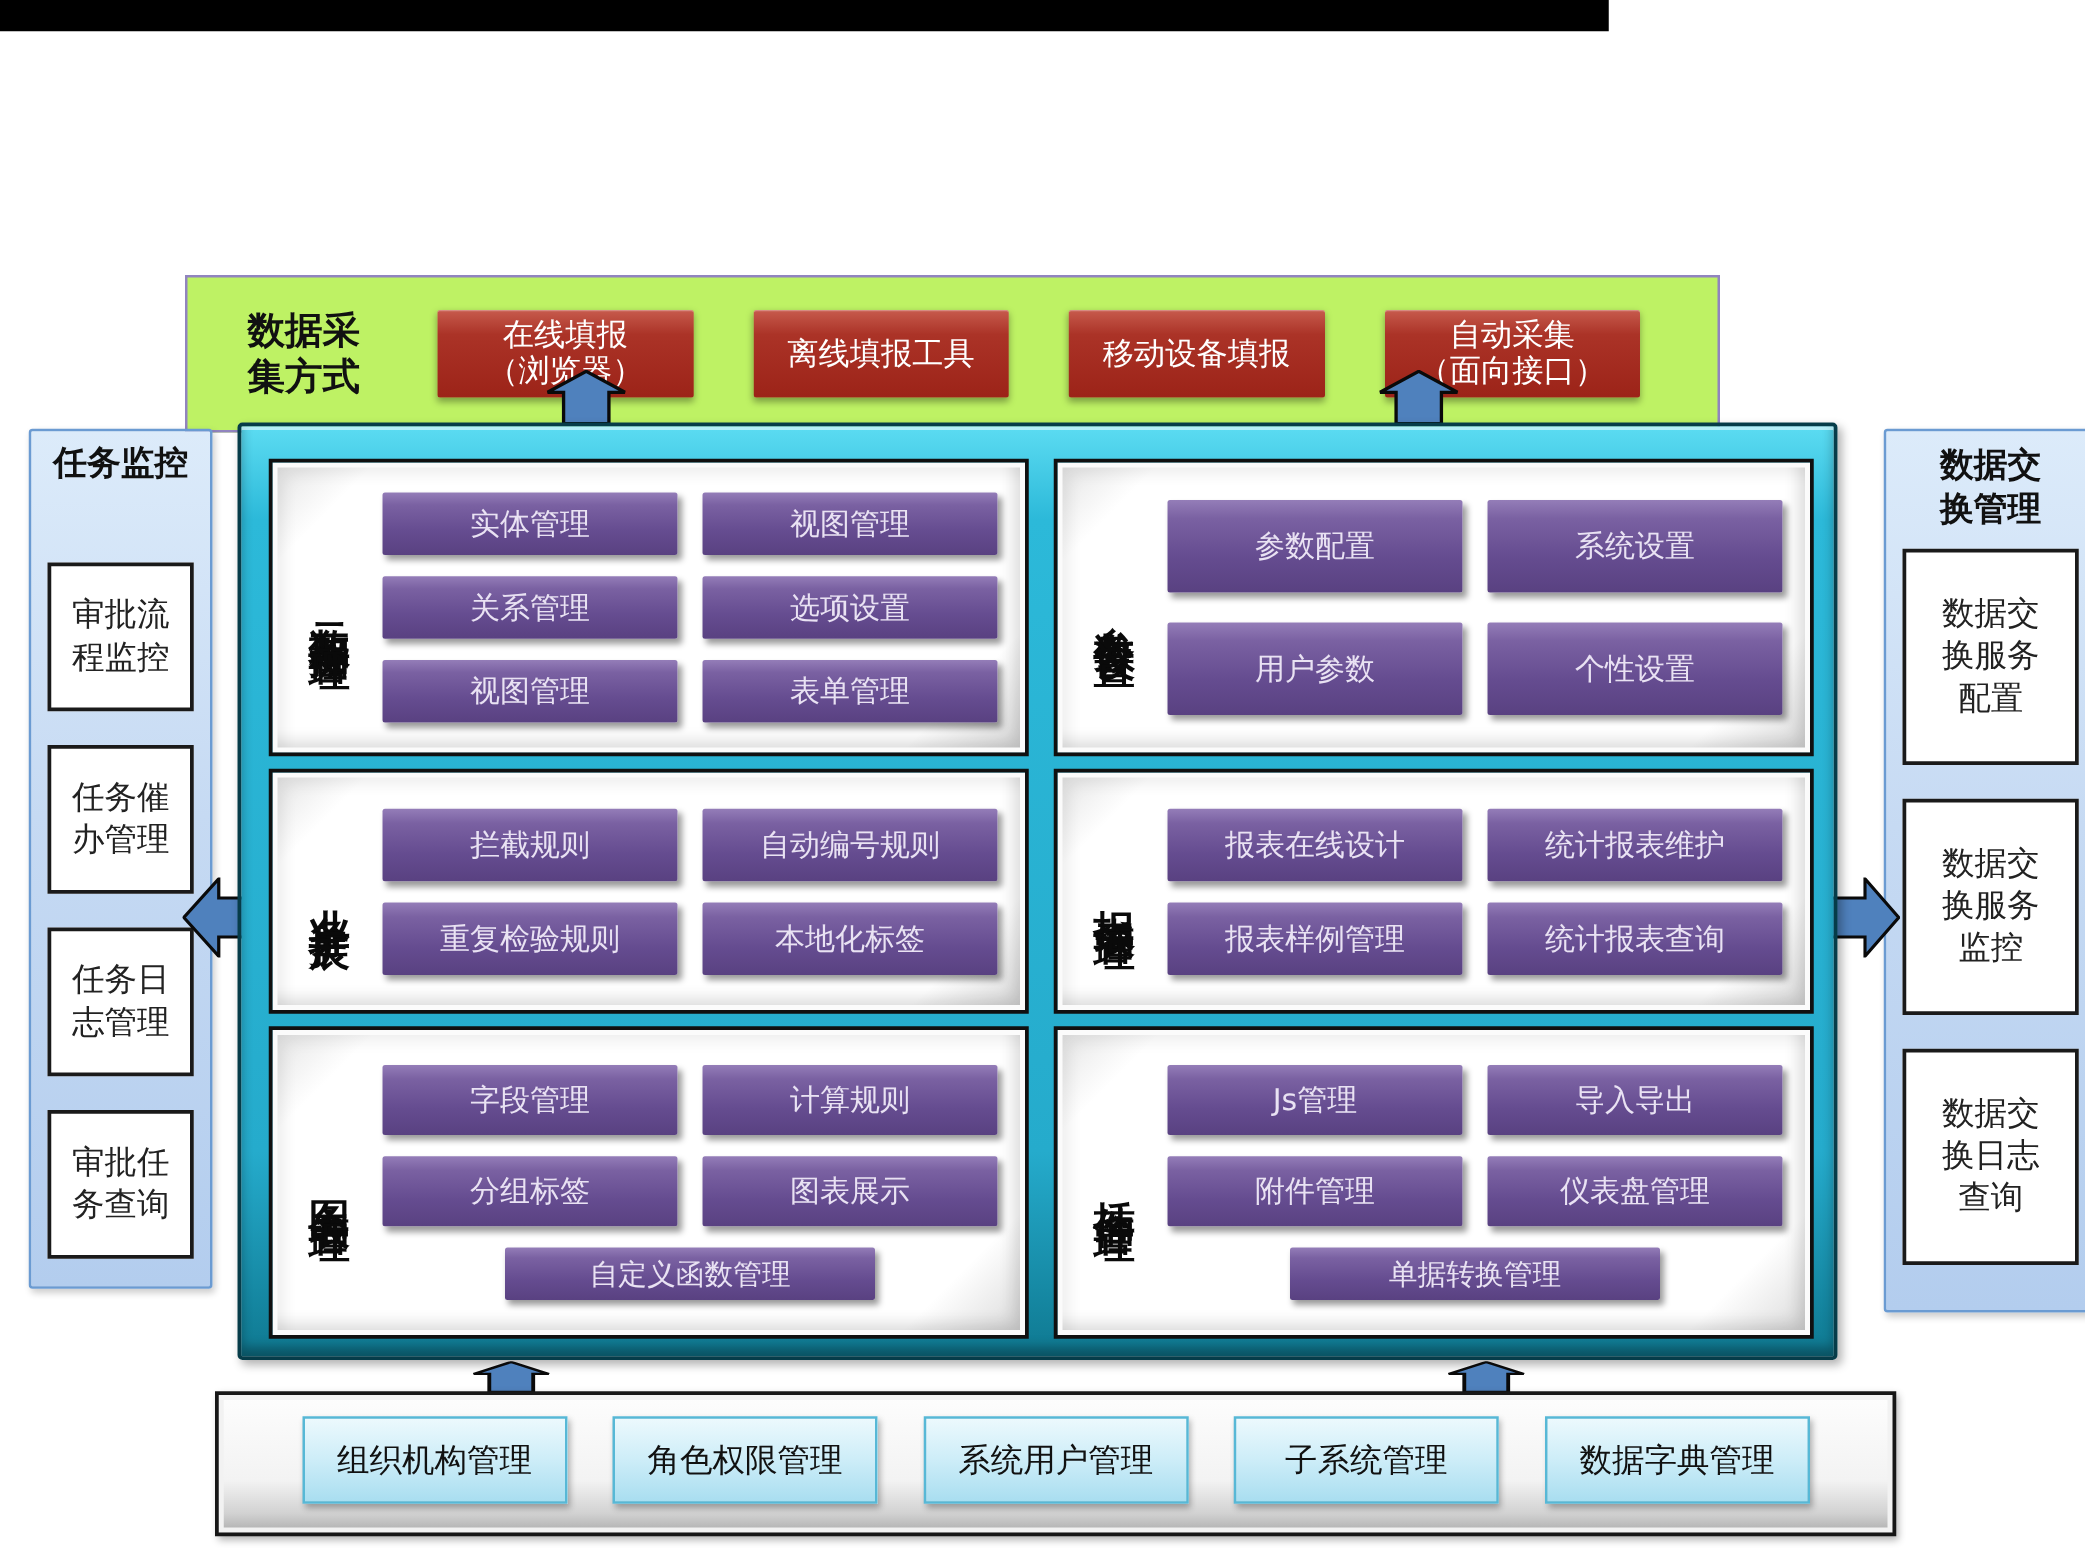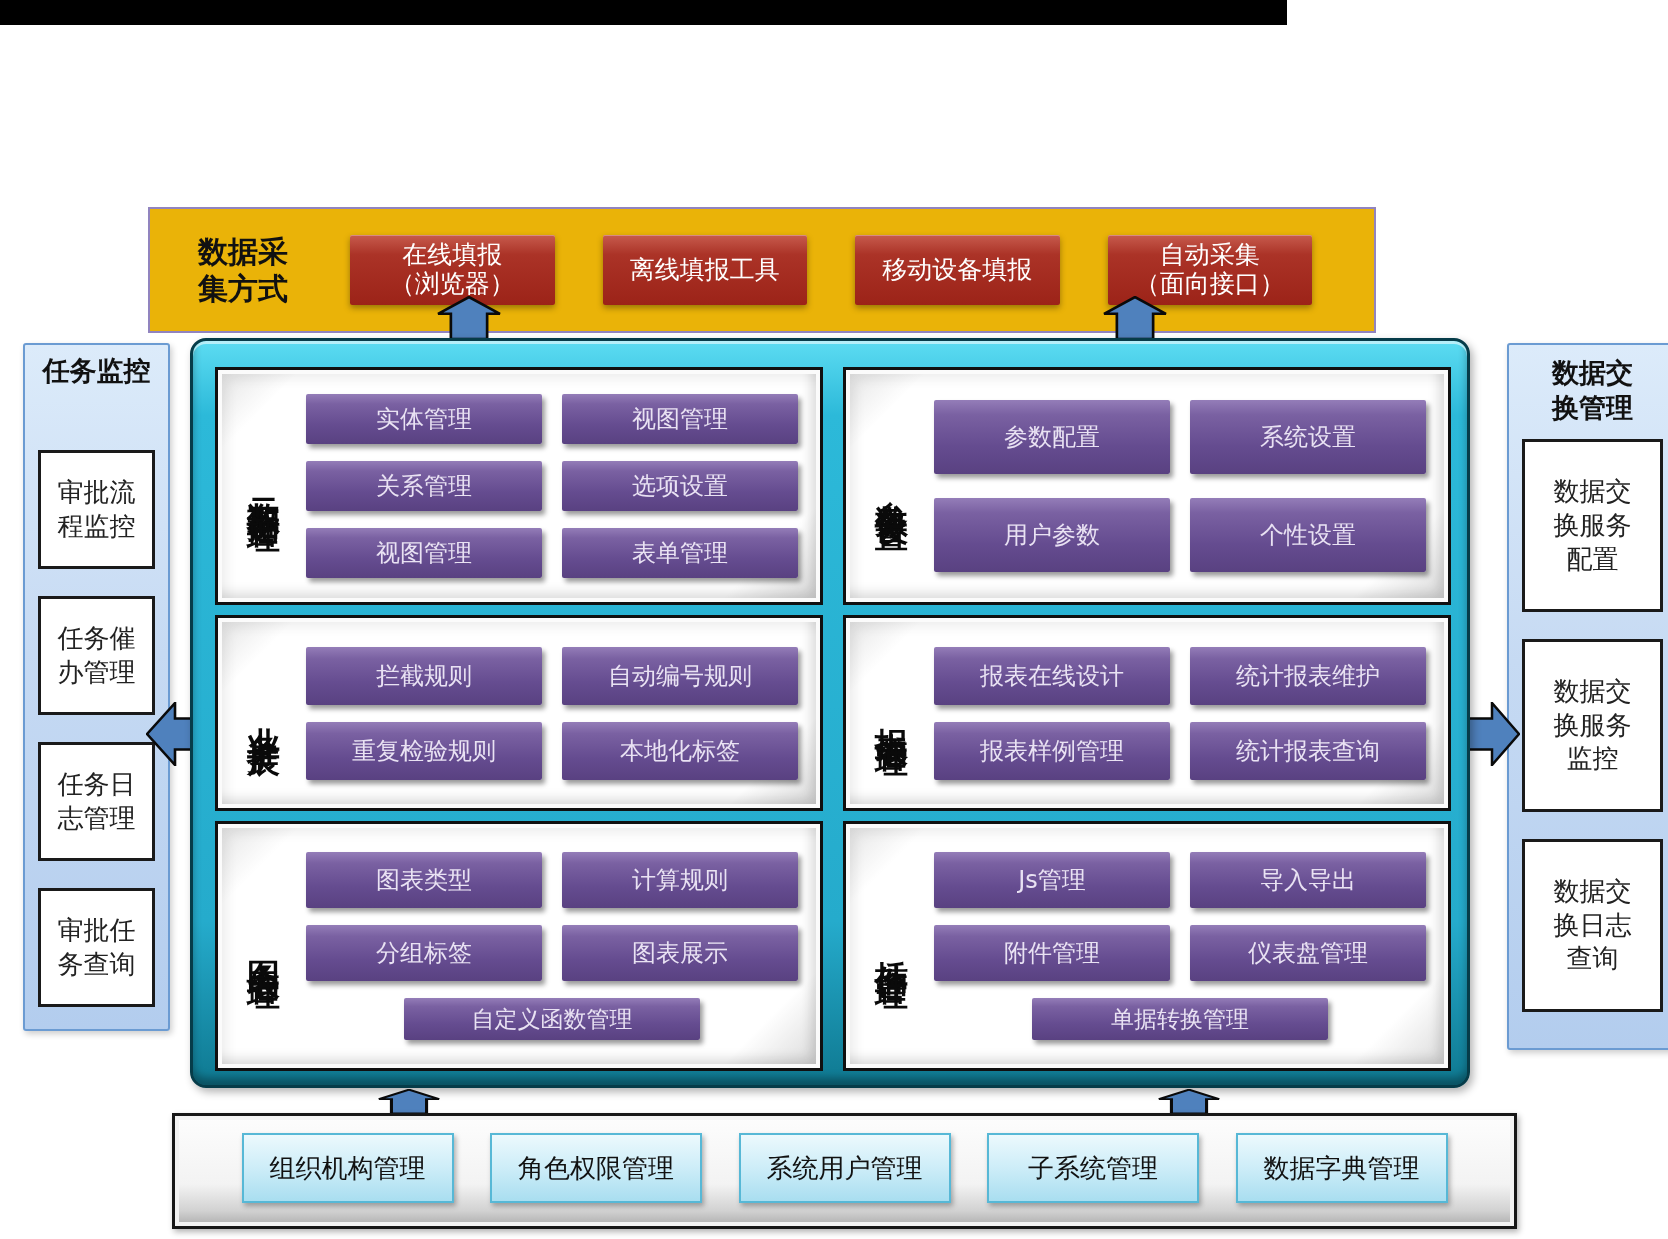--- a/index.html
+++ b/index.html
@@ -8,22 +8,22 @@
 
   .top-black-bar{position:absolute;left:0;top:0;width:1287px;height:25px;background:#000;}
 
   .title-box{position:absolute;left:25px;top:72px;width:316px;height:55px;
     background:linear-gradient(180deg,#eaf2fb 0%,#d3e3f5 55%,#c2d8f0 100%);
     border:2px solid #5b8fc9;box-shadow:3px 4px 7px rgba(0,0,0,.35);
     display:flex;align-items:center;justify-content:center;
     font-size:31px;font-weight:bold;color:#000;}
 
   
-  .collection-box{position:absolute;left:148px;top:207px;width:1228px;height:126px;
-    background:#eab308;border:2px solid #9184bf;display:flex;align-items:center;
+  .collection-box{position:absolute;left:148px;top:220px;width:1228px;height:126px;
+    background:#bef264;border:2px solid #9184bf;display:flex;align-items:center;
     padding:0 38px 0 24px;}
   .collection-label{width:138px;font-size:30px;font-weight:bold;color:#111;
     text-align:center;white-space:pre-line;line-height:1.25;flex:none;margin-right:14px;}
   .red-btn{flex:1;height:70px;margin:0 24px;
     background:linear-gradient(180deg,#c75b4d 0%,#ab3327 28%,#9c2318 100%);
     color:#fff;font-size:25px;display:flex;align-items:center;justify-content:center;
     text-align:center;white-space:pre-line;line-height:1.15;
     box-shadow:0 3px 6px rgba(0,0,0,.35), inset 0 1px 0 rgba(255,255,255,.3);border-radius:2px;}
 
   
@@ -36,21 +36,21 @@
     white-space:pre-line;line-height:1.3;margin-bottom:14px;flex:none;}
   .left-sidebar .side-title{margin-bottom:62px;}
   .white-box{flex:1;background:#fff;border:3px solid #1a1a1a;margin-bottom:27px;
     display:flex;align-items:center;justify-content:center;text-align:center;
     font-size:26px;color:#222;white-space:pre-line;line-height:1.3;}
   .side-panel .white-box:last-child{margin-bottom:0;}
 
   
   .teal-box{position:absolute;left:190px;top:338px;width:1280px;height:750px;
     background:linear-gradient(180deg,#5cdcf2 0%,#2cb9d9 10%,#25abcc 78%,#0f7991 100%);
-    border:3px solid #063c49;border-radius:16px;
+    border:3px solid #063c49;border-radius:4px;
     box-shadow:inset 0 3px 0 rgba(255,255,255,.55), inset 0 -7px 9px rgba(0,0,0,.33), 3px 4px 8px rgba(0,0,0,.3);
     display:grid;grid-template-columns:1fr 1fr;grid-template-rows:238px 196px auto;
     gap:10px 20px;padding:26px 16px 14px 22px;}
   .panel{background:linear-gradient(135deg,#e3e3e3 0%,#ffffff 10%,#ffffff 88%,#d8d8d8 100%);
     border:3px solid #101010;display:flex;align-items:stretch;
     box-shadow:inset 0 0 0 4px #fbfbfb, inset -9px -9px 12px rgba(0,0,0,.14), inset 9px 9px 12px rgba(0,0,0,.07);
     padding:10px 18px 10px 12px;}
   .panel-title{writing-mode:vertical-lr;text-orientation:upright;
     font-size:33px;font-weight:bold;color:#0a0a0a;letter-spacing:6px;
     display:flex;align-items:center;justify-content:center;width:66px;flex:none;
@@ -186,21 +186,21 @@
         <div class="pbtn">报表在线设计</div>
         <div class="pbtn">统计报表维护</div>
         <div class="pbtn">报表样例管理</div>
         <div class="pbtn">统计报表查询</div>
       </div>
     </div>
 
     <div class="panel p4">
       <div class="panel-title">图表管理</div>
       <div class="btns">
-        <div class="pbtn">图表类型</div>
+        <div class="pbtn">字段管理</div>
         <div class="pbtn">计算规则</div>
         <div class="pbtn">分组标签</div>
         <div class="pbtn">图表展示</div>
         <div class="pbtn wide">自定义函数管理</div>
       </div>
     </div>
 
     <div class="panel p5">
       <div class="panel-title">插件管理</div>
       <div class="btns">

